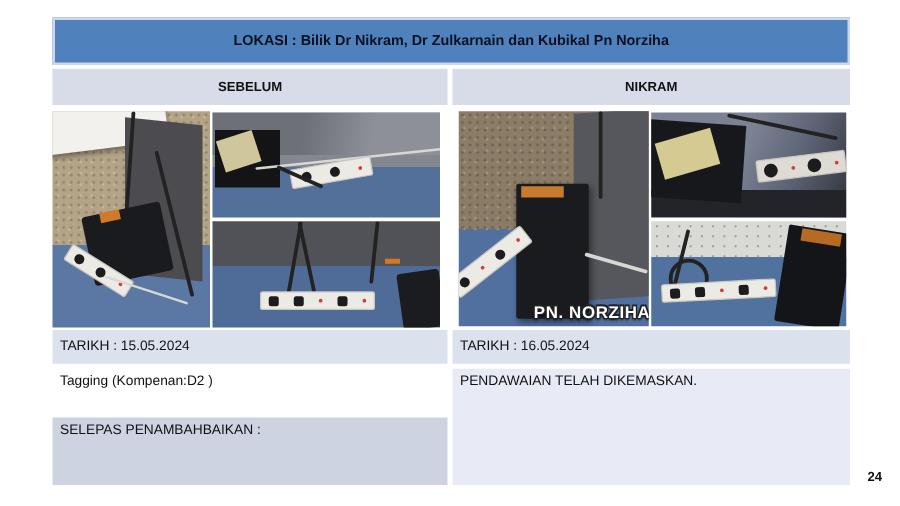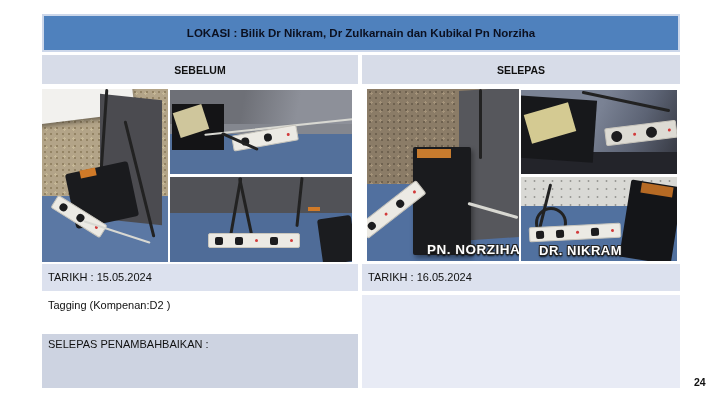--- a/index.html
+++ b/index.html
@@ -57,21 +57,21 @@
 </head>
 <body>
 
 <div class="slide">
 
   <div class="title-bar">
     <span>LOKASI : Bilik Dr Nikram, Dr Zulkarnain dan Kubikal Pn Norziha</span>
   </div>
 
   <div class="col-head left">SEBELUM</div>
-  <div class="col-head right">SELEPAS</div>
+  <div class="col-head right">NIKRAM</div>
 
   <div class="photo" style="left:42px;top:89px;width:126px;height:173px;
               background:linear-gradient(180deg,#b3a488 0 62%,#5b78a4 62% 100%);">
     <div style="left:0;top:0;width:100%;height:62%;
          background-image:radial-gradient(#948465 1px,transparent 1.3px),radial-gradient(#c6b897 1px,transparent 1.3px);
          background-size:6px 6px,9px 9px;"></div>
     <div style="left:-14px;top:-12px;width:105px;height:42px;background:#f2f1ee;transform:rotate(-7deg);box-shadow:0 3px 4px rgba(0,0,0,.35);"></div>
     <div style="left:58px;top:8px;width:62px;height:125px;background:#4b4b50;transform:skewY(6deg);"></div>
     <div class="cable" style="left:60px;top:0;width:3px;height:96px;transform:rotate(4deg);"></div>
     <div class="cable" style="left:96px;top:30px;width:3px;height:120px;transform:rotate(-14deg);"></div>
@@ -156,30 +156,30 @@
     <div class="cable" style="left:14px;top:30px;width:26px;height:26px;background:transparent;border:3px solid #222;border-radius:50%;"></div>
     <div class="strip" style="left:8px;top:48px;width:92px;height:15px;transform:rotate(-3deg);">
         <i class="sq"></i>
         <i class="sq"></i>
         <b></b>
         <i class="sq"></i>
         <b></b>
       </div>
     <div style="left:104px;top:6px;width:52px;height:78px;background:#141518;transform:rotate(9deg);border-radius:2px;"></div>
     <div style="left:120px;top:8px;width:32px;height:10px;background:#b66a24;transform:rotate(9deg);"></div>
-    <div class="photo-label" style="left:18px;bottom:3px;font-size:13px;">DR. NIKRAM</div>
   </div>
 
   <div class="cell tarikh left">TARIKH : 15.05.2024</div>
   <div class="cell tarikh right">TARIKH : 16.05.2024</div>
 
   <div class="cell penemuan">
     <div>Tagging (Kompenan:D2  )</div>
   </div>
   <div class="cell tindakan">
+    <div>PENDAWAIAN TELAH DIKEMASKAN.</div>
   </div>
 
   <div class="cell cadangan">SELEPAS PENAMBAHBAIKAN :</div>
 
   <div class="footer">
     <span class="red">BERSAMA-SAMA</span>
     <span>MELAKSANAKAN TRANSFORMASI</span>
   </div>
   <div class="page-num">24</div>
 

